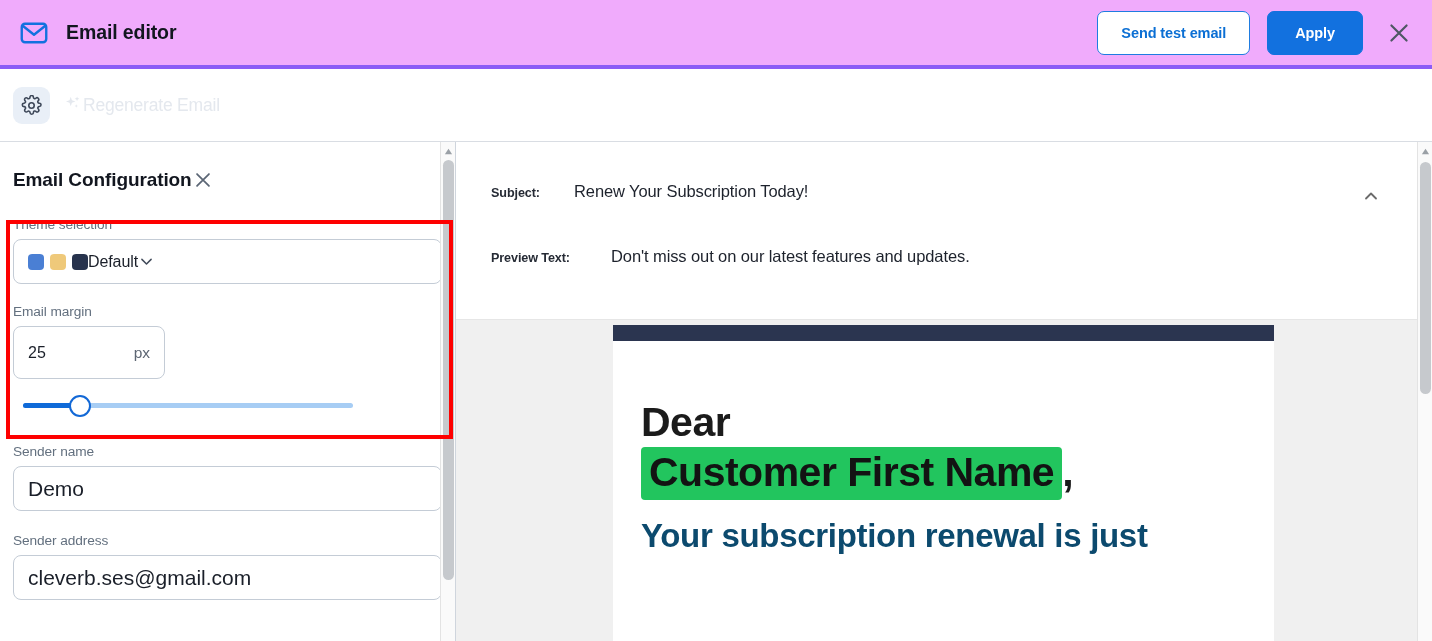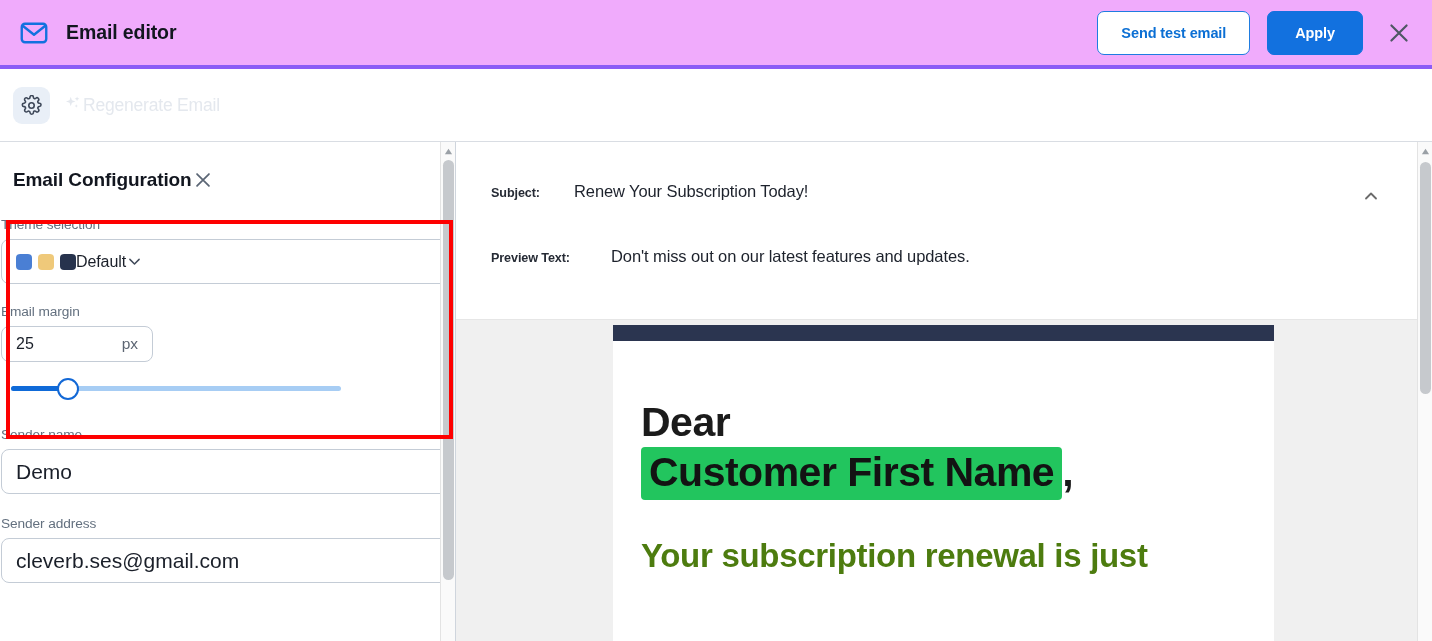--- a/index.html
+++ b/index.html
@@ -68,40 +68,40 @@
   }
   .lp-title { font-size:19px; font-weight:700; color:#12161f; letter-spacing:-0.1px; }
   .lp-close { margin-left:auto; width:22px; height:22px; cursor:pointer; display:block; }
 
   .redbox {
     position:absolute; left:6px; top:78px; width:447px; height:219px;
     border:4px solid #fe0000; background:transparent; pointer-events:none;
     z-index:5;
   }
 
-  .field { padding:0 1px; }
+  .field { padding:0 13px; }
   .field-label {
     font-size:13.7px; color:#63707f; margin-bottom:7px; letter-spacing:-0.1px;
   }
   .input-box {
     height:45px; border:1px solid #c4ccd6; border-radius:8px; background:#fff;
     display:flex; align-items:center; padding:0 14px;
     font-size:21px; color:#1a1f29;
   }
   .select-box {
     height:45px; border:1px solid #c4ccd6; border-radius:8px; background:#fff;
     display:flex; align-items:center; padding:0 14px; cursor:pointer;
   }
   .swatches { display:flex; gap:6px; align-items:center; }
   .swatch { width:16px; height:16px; border-radius:4px; display:block; }
   .select-text { font-size:16px; color:#1a1f29; letter-spacing:-0.1px; }
   .chev { margin-left:auto; width:17px; height:17px; display:block; }
 
   .num-box {
-    width:152px; height:36px; border:1px solid #c4ccd6; border-radius:8px; background:#fff;
+    width:152px; height:53px; border:1px solid #c4ccd6; border-radius:8px; background:#fff;
     display:flex; align-items:center; padding:0 14px; cursor:text;
   }
   .num-val { font-size:16px; color:#1a1f29; }
   .num-unit { margin-left:auto; font-size:15.5px; color:#5d6673; }
 
   .slider-wrap { position:relative; height:30px; margin-top:11px; width:330px; }
   .slider-track {
     position:absolute; left:10px; top:13px; width:330px; height:5px;
     background:#a7cdf4; border-radius:3px;
   }
@@ -154,21 +154,21 @@
   .email-body { padding:58px 28px 0 28px; }
   .email-h1 {
     font-size:41px; font-weight:700; color:#1b1b1b; line-height:1.16;
     letter-spacing:-0.5px;
   }
   .merge-tag {
     background:#22c55e; border-radius:4px; padding:2px 8px 4px 8px;
     display:inline-block; color:#131313;
   }
   .email-h2 {
-    margin-top:36px; font-size:33px; font-weight:700; color:#4d7c0f;
+    margin-top:16px; font-size:33px; font-weight:700; color:#0c4a6e;
     line-height:1.22; letter-spacing:-0.3px;
   }
 
   
   .rp-scroll {
     position:absolute; right:0; top:142px; width:15px; height:499px;
     background:#fafafa; border-left:1px solid #e3e3e3;
   }
   .rp-scroll-thumb {
     position:absolute; left:2px; top:20px; width:11px; height:232px;

